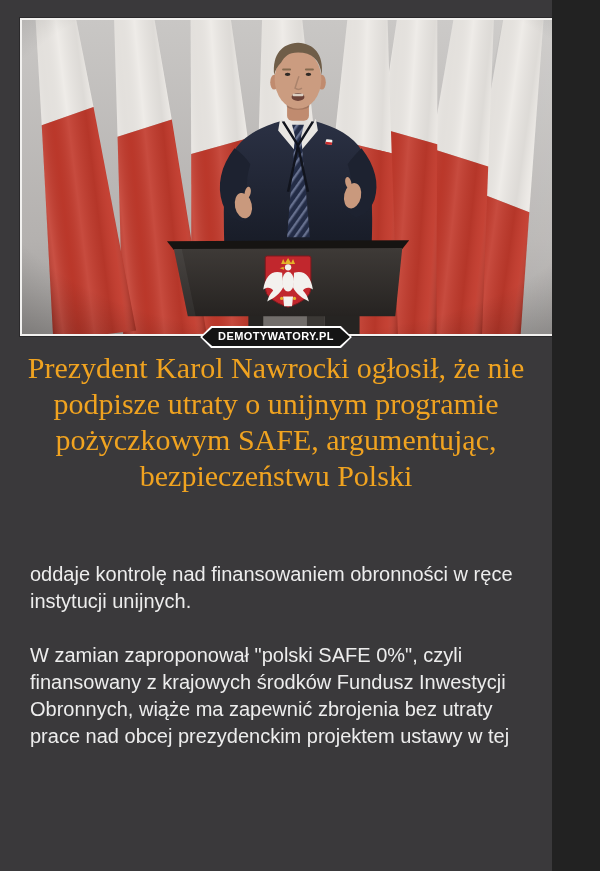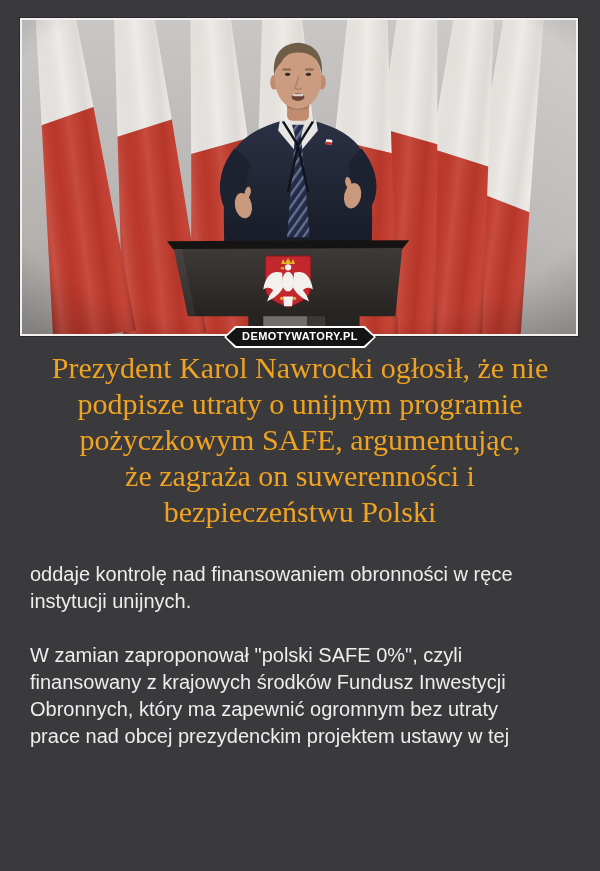--- a/index.html
+++ b/index.html
@@ -1,18 +1,18 @@
 <!DOCTYPE html>
 <html lang="pl"><head>
 <meta charset="utf-8">
 <style>
   html,body{margin:0;padding:0;background:#222;}
   .page{
     position:relative;
-    width:600px;height:871px;
+    width:552px;height:871px;
     background:#3A393B;
     overflow:hidden;
     font-family:"Liberation Sans", sans-serif;
   }
   .photo-frame{
     position:absolute;left:20px;top:18px;
     width:554px;height:314px;
     margin:0;
     border:2px solid #F2F1EF;
     background:#b5b2b0;
@@ -222,30 +222,29 @@
   <div class="banner">
     <div class="banner-in">
       <span>DEMOTYWATORY.PL</span>
     </div>
   </div>
 
   <h1 class="title">
     <span class="tl">Prezydent Karol Nawrocki ogłosił, że nie</span>
     <span class="tl">podpisze utraty o unijnym programie</span>
     <span class="tl">pożyczkowym SAFE, argumentując,</span>
-    <span class="tl">że zagraża on suwerenności i</span>
     <span class="tl">bezpieczeństwu Polski</span>
   </h1>
 
   <div class="body-text">
     <p>
       <span class="bl">oddaje kontrolę nad finansowaniem obronności w ręce</span>
       <span class="bl">instytucji unijnych.</span>
     </p>
     <p>
       <span class="bl">W zamian zaproponował "polski SAFE 0%", czyli</span>
       <span class="bl">finansowany z krajowych środków Fundusz Inwestycji</span>
-      <span class="bl">Obronnych, który ma zapewnić ogromnym bez utraty</span>
+      <span class="bl">Obronnych, wiąże ma zapewnić zbrojenia bez utraty</span>
       <span class="bl">prace nad obcej prezydenckim projektem ustawy w tej</span>
     </p>
   </div>
 
 </div>
 
 </body></html>

